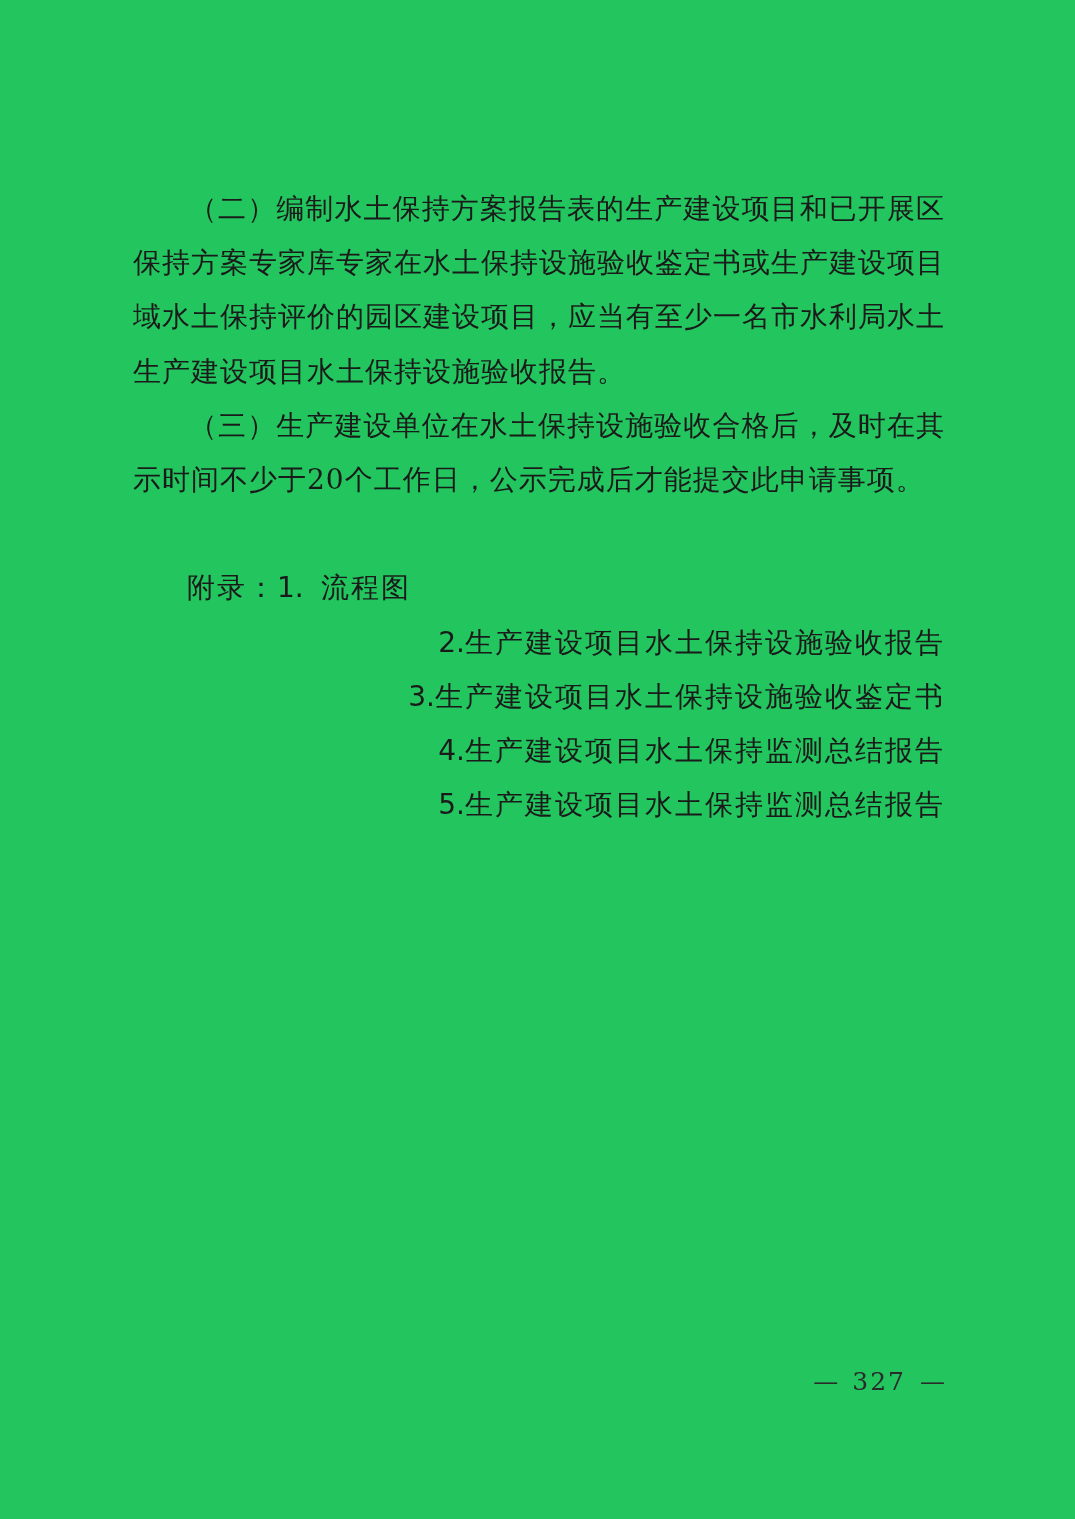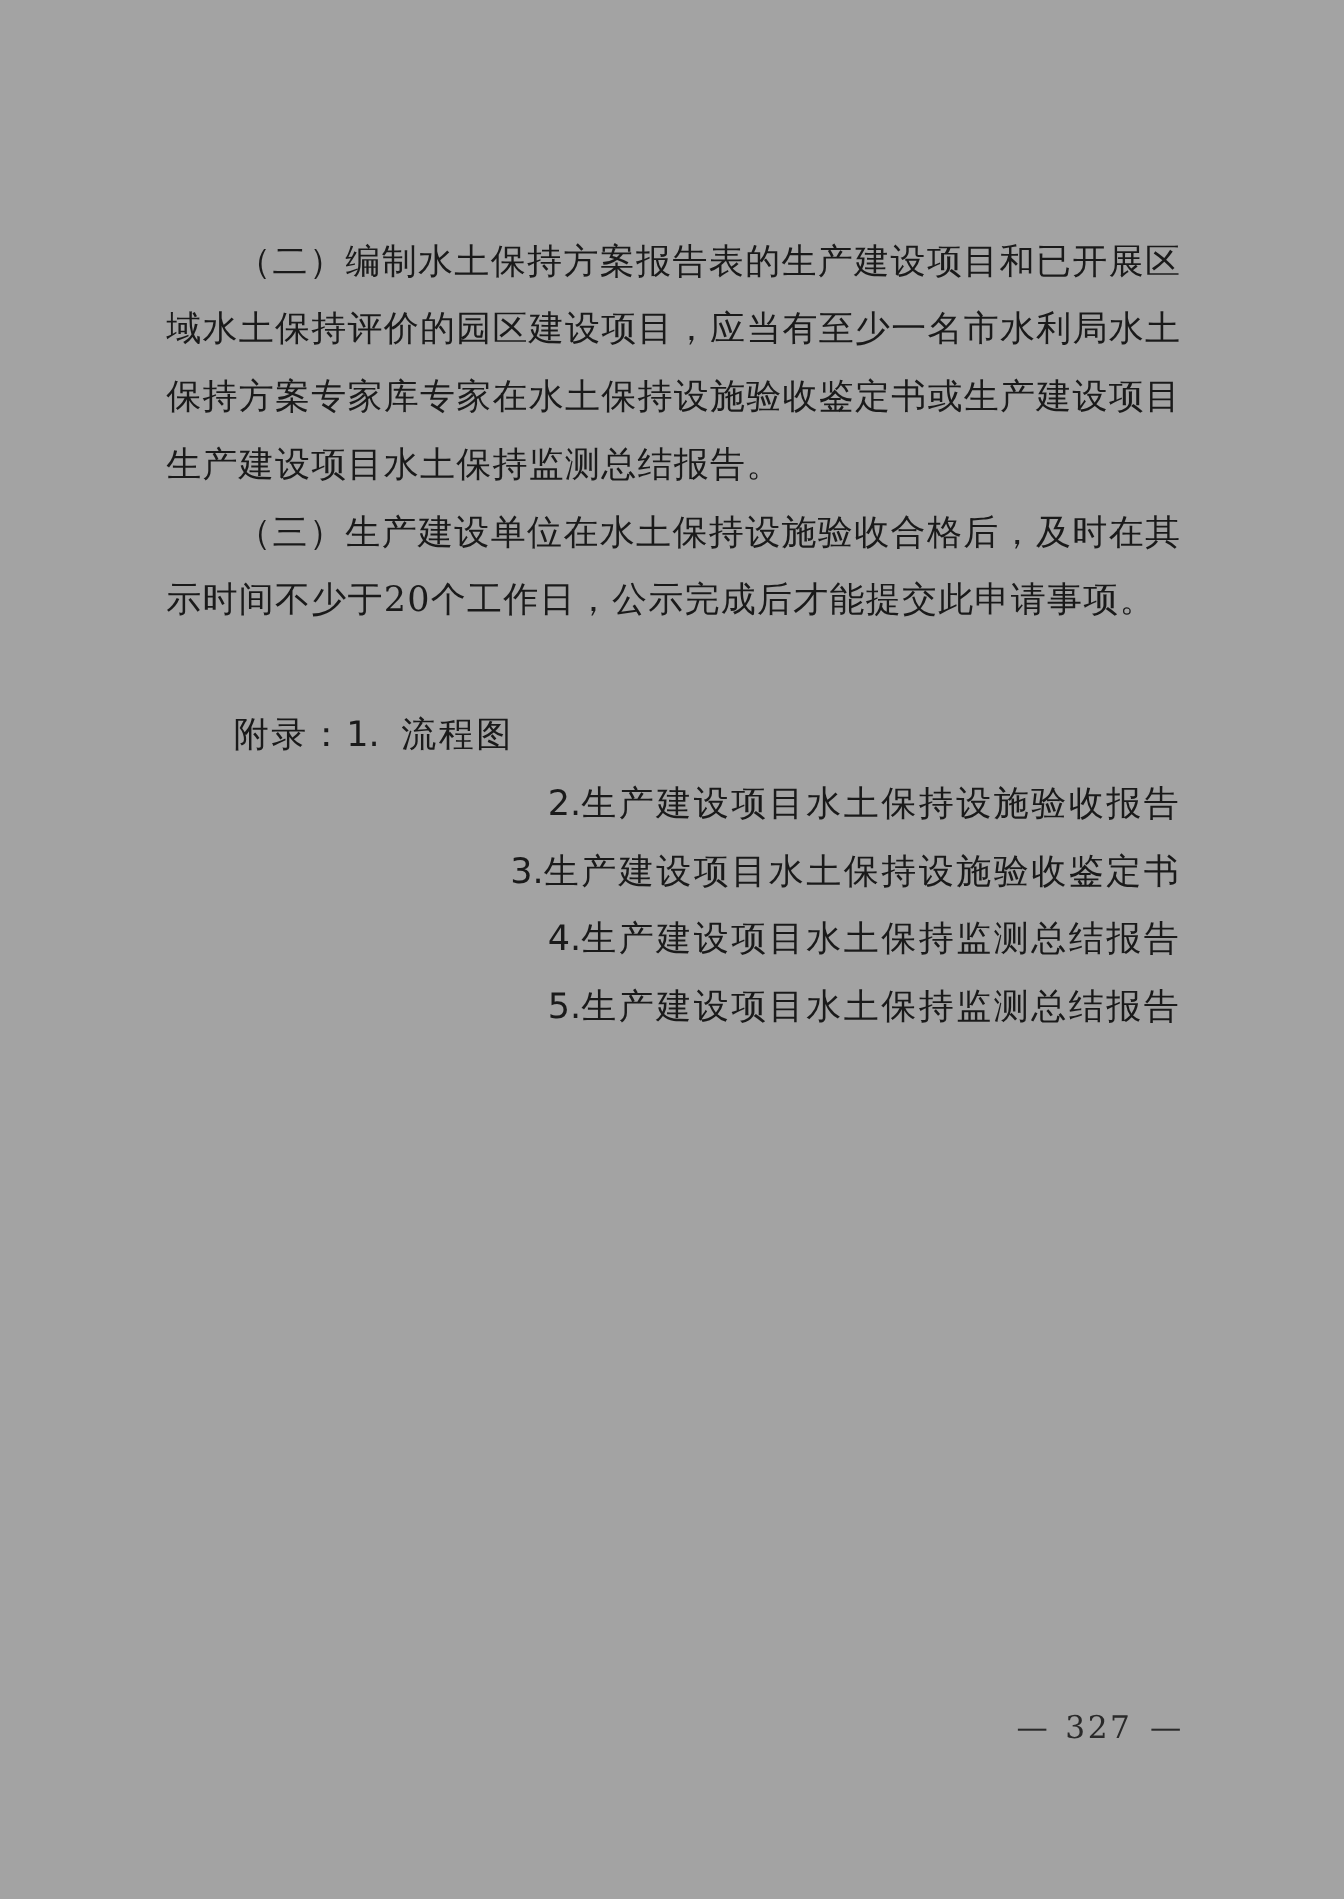--- a/index.html
+++ b/index.html
@@ -1,20 +1,20 @@
 <!DOCTYPE html>
 <html><head>
 <meta charset="utf-8">
 <style>
   html, body { margin: 0; padding: 0; background: #e8e8e8; }
   .page {
     position: relative;
     width: 1075px;
     height: 1519px;
-    background: #a3a3a3;
+    background: #22c55e;
     margin: 0 auto;
     font-family: "DejaVu Serif", "Liberation Serif", serif;
     color: #1a1a1a;
     overflow: hidden;
   }
   .content {
     position: absolute;
     left: 133px;
     top: 182px;
     width: 812px;
@@ -54,23 +54,23 @@
 </style>
 </head>
 <body>
 
 <div class="page">
 
   <div class="content">
 
     <div class="para">
       <div class="line just indent">（二）编制水土保持方案报告表的生产建设项目和已开展区</div>
+      <div class="line just">保持方案专家库专家在水土保持设施验收鉴定书或生产建设项目</div>
       <div class="line just">域水土保持评价的园区建设项目，应当有至少一名市水利局水土</div>
-      <div class="line just">保持方案专家库专家在水土保持设施验收鉴定书或生产建设项目</div>
-      <div class="line">生产建设项目水土保持监测总结报告。</div>
+      <div class="line">生产建设项目水土保持设施验收报告。</div>
     </div>
 
     <div class="para">
       <div class="line just indent">（三）生产建设单位在水土保持设施验收合格后，及时在其</div>
       <div class="line">示时间不少于20个工作日，公示完成后才能提交此申请事项。</div>
     </div>
 
     <div class="spacer"></div>
 
     <div class="appendix">

